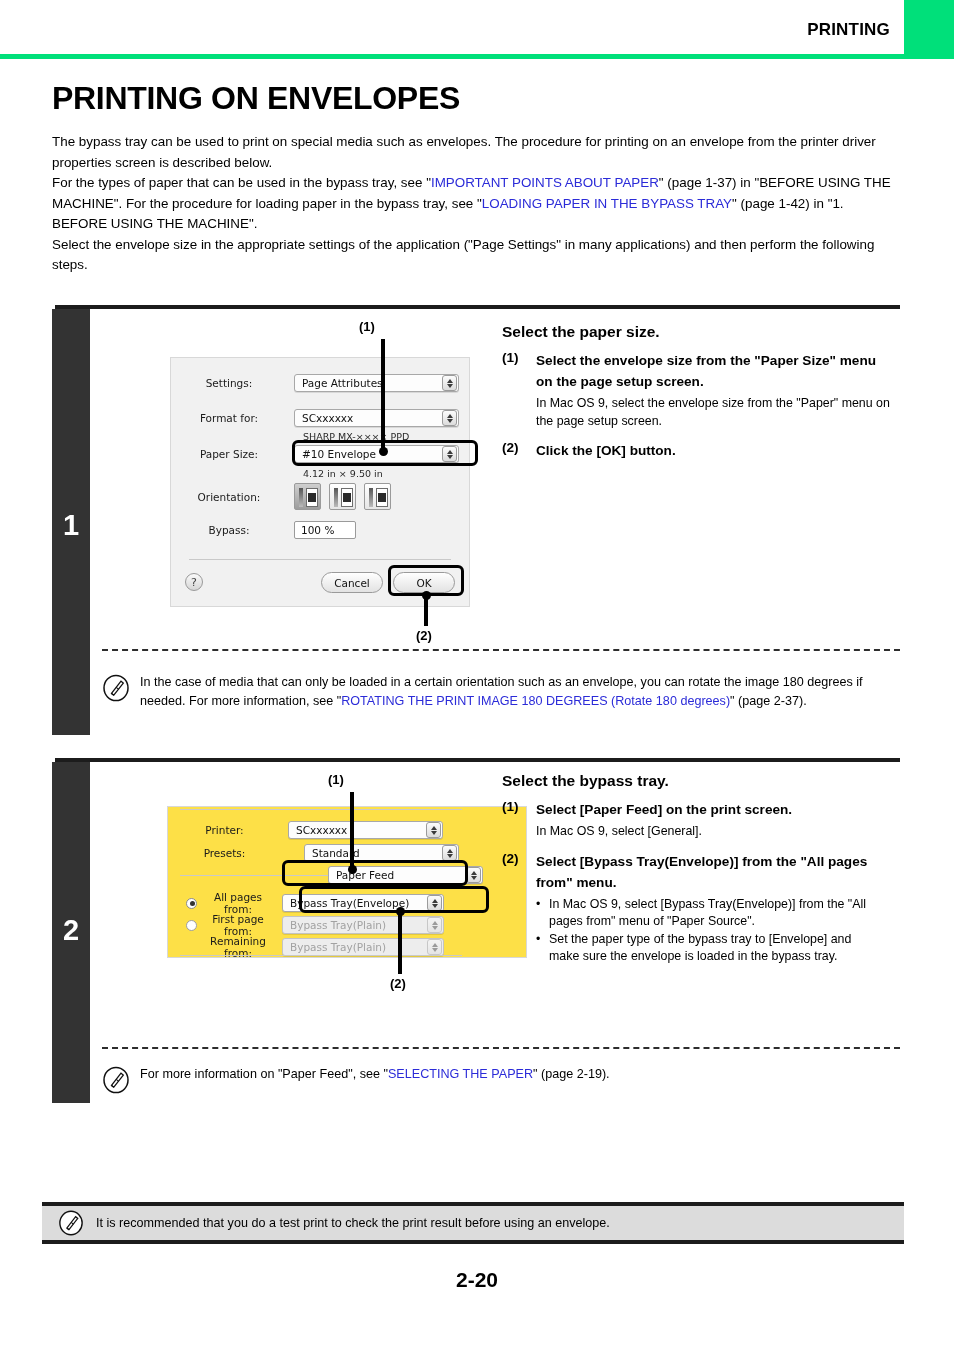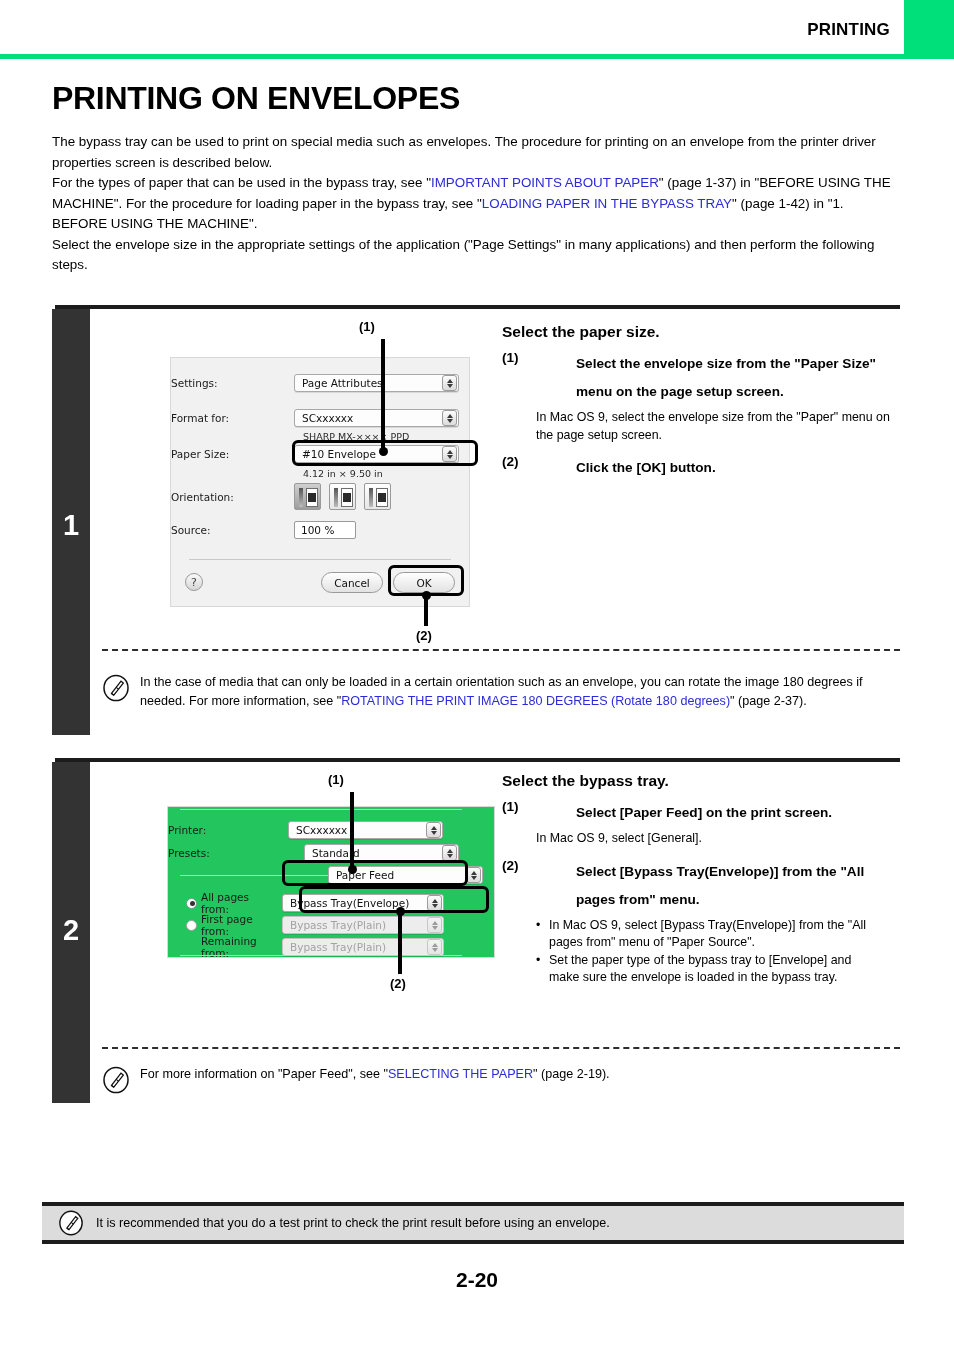--- a/index.html
+++ b/index.html
@@ -69,41 +69,41 @@
   .note-icon {
     flex: 0 0 auto; width: 28px; height: 28px; margin-top: 1px;
   }
   .note-text { font-size: 12.6px; line-height: 18.6px; }
 
   
   .instr { position: absolute; }
   .instr-head { font-size: 15.5px; font-weight: bold; margin-bottom: 9px; }
   .instr-item { display: flex; margin-bottom: 2px; }
   .instr-marker { flex: 0 0 34px; font-size: 13.6px; font-weight: bold; }
-  .instr-main { font-size: 13.6px; font-weight: bold; line-height: 28px; margin-left: 40px; }
+  .instr-main { font-size: 13.6px; font-weight: bold; line-height: 21px; }
   .instr-sub {
     font-size: 12.4px; line-height: 17.5px; font-weight: normal;
     margin: 3px 0 10px 34px;
   }
   .instr-bullets { margin: 3px 0 0 34px; font-size: 12.4px; line-height: 17.5px; }
   .instr-bullets .bl { display:flex; gap:6px; }
   .instr-bullets .bl .dot { flex:0 0 7px; }
 
   
   .dlg {
     position: absolute;
     background: #f1f1f1;
     border: 1px solid #d8d8d8;
     font-family: "DejaVu Sans", sans-serif;
   }
   .dlg-row {
     position: absolute; display: flex; align-items: center;
   }
   .dlg-label {
-    font-size: 10.5px; color: #1a1a1a; text-align: left;
+    font-size: 10.5px; color: #1a1a1a; text-align: center;
     padding-right: 7px;
   }
   .popup {
     position: relative; height: 18px; background: #fdfdfd;
     border: 1px solid #a8a8a8; border-radius: 3px;
     display: flex; align-items: center;
     box-shadow: 0 1px 0 rgba(0,0,0,.10);
   }
   .popup .ptxt {
     font-size: 10.5px; color: #111; padding-left: 7px; white-space: nowrap;
@@ -268,21 +268,21 @@
             <i class="ob-glyph"></i>
         </div>
         <div class="orient-btn">
           <i class="ob-bar"></i>
             <i class="ob-page"></i>
             <i class="ob-glyph"></i>
         </div>
       </div>
 
       <div class="dlg-row" style="left:0px; top:163px; width:292px;">
-        <div class="dlg-label" style="width:123px;">Source:</div>
+        <div class="dlg-label" style="width:123px;">Bypass:</div>
         <div class="scalebox">
           <span>100 %</span>
         </div>
       </div>
 
       <div class="hline" style="left:18px; top:201px; width:262px;"></div>
 
       <div class="qmark" style="left:14px; top:215px;">?</div>
       <div class="btn" style="left:150px; top:214px; width:62px;">Cancel</div>
       <div class="btn" style="left:222px; top:214px; width:62px;">OK</div>
@@ -332,21 +332,21 @@
 </div>
 
 <div class="step" style="top:758px;height:345px;">
   <div class="step-toprule"></div>
   <div class="step-numbar" style="top:4px;height:341px;">
     <div class="step-num" style="top:152px;">2</div>
   </div>
 
   <div class="step-body" style="top:4px;">
 
-    <div class="dlg" style="left:65px; top:44px; width:328px; height:152px; background:#22c55e;">
+    <div class="dlg" style="left:65px; top:44px; width:360px; height:152px; background:#fde047;">
 
       <div class="hline" style="left:12px; top:2px; width:282px;"></div>
 
       <div class="dlg-row" style="left:0px; top:14px; width:300px;">
         <div class="dlg-label" style="width:120px;">Printer:</div>
         <div class="popup" style="width:155px;">
           <span class="ptxt">SCxxxxxx</span>
           <span class="stepper">
               <i class="ar-up"></i>
               <i class="ar-dn"></i>

